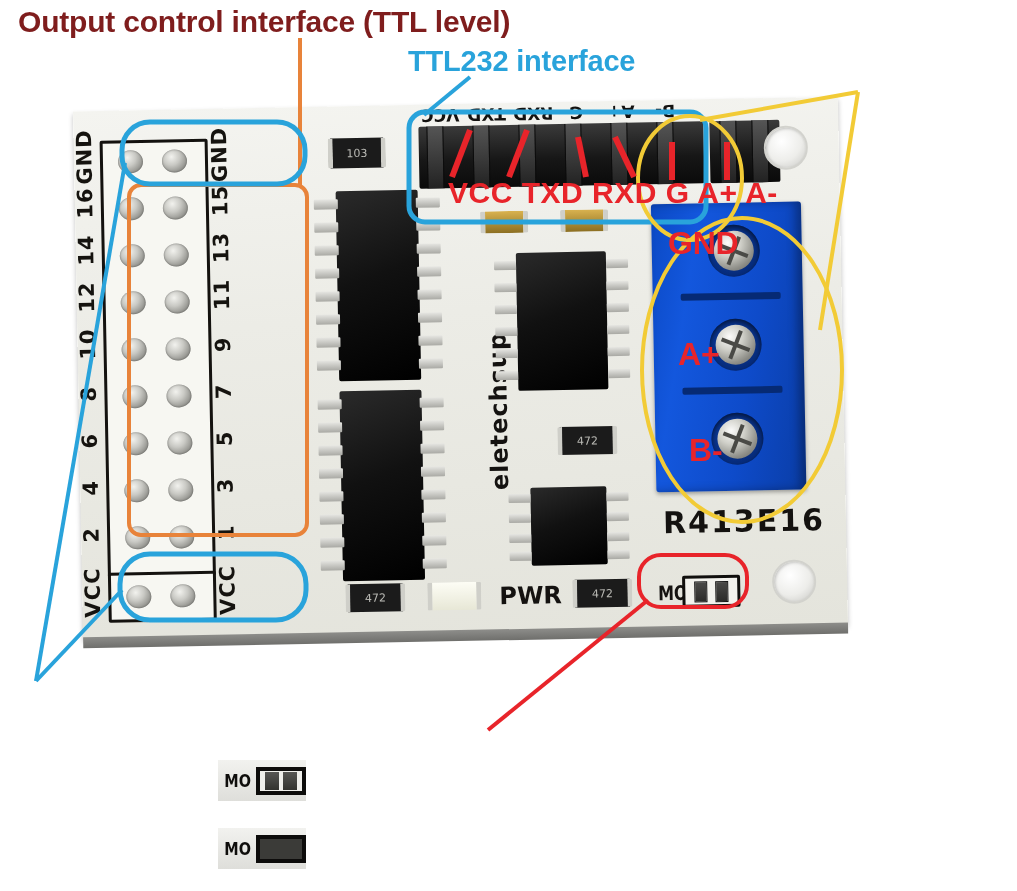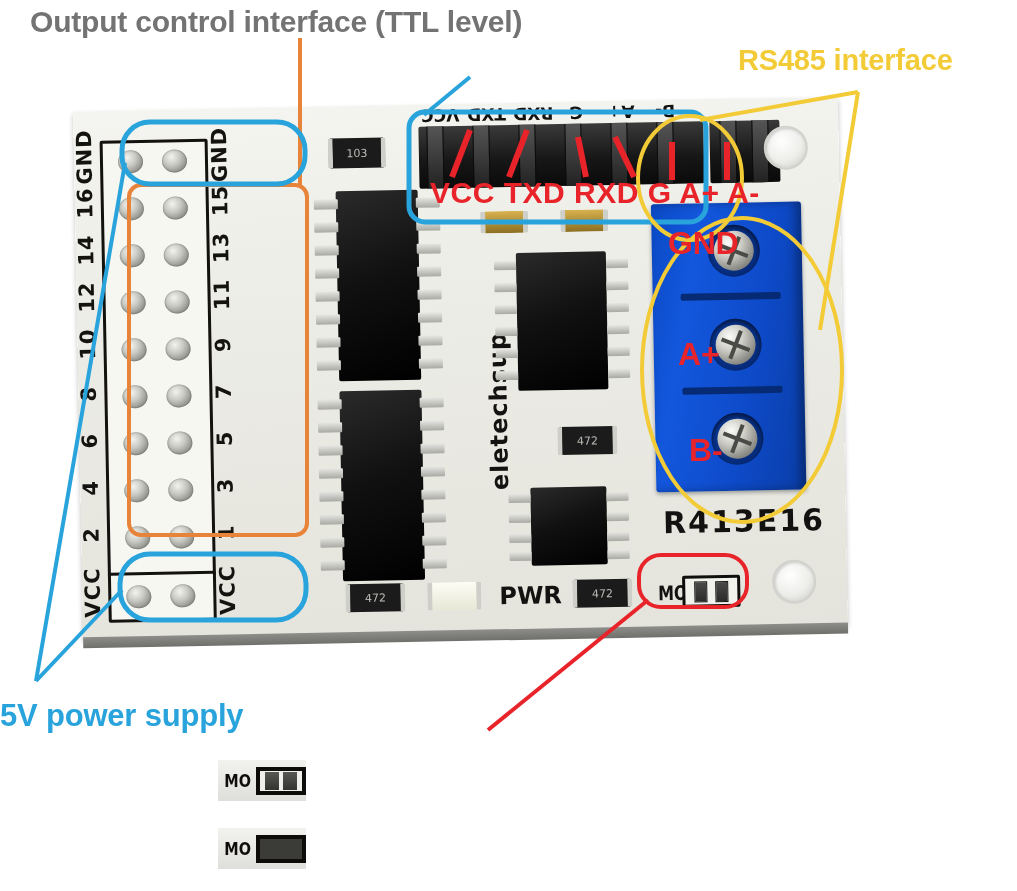--- a/index.html
+++ b/index.html
@@ -17,21 +17,21 @@
   }
 
   
   .ann {
     position: absolute;
     font-weight: bold;
     white-space: nowrap;
     letter-spacing: -0.2px;
     line-height: 1;
   }
-  .ann-orange { color: #737373; margin-left: 12px; }
+  .ann-orange { color: #7f1d1d; }
   .ann-blue   { color: #29A3DB; }
   .ann-yellow { color: #F2CB36; }
   .ann-red    { color: #E8242A; }
 
   
   .ovl {
     position: absolute;
     left: 0; top: 0;
     width: 1017px; height: 891px;
     pointer-events: none;
@@ -466,32 +466,31 @@
     <line x1="672" y1="142" x2="672" y2="180" stroke="#E8242A" stroke-width="6"></line>
     <line x1="727" y1="142" x2="727" y2="180" stroke="#E8242A" stroke-width="6"></line>
 
     <rect x="639" y="555" width="108" height="52" rx="22" ry="22" fill="none" stroke="#E8242A" stroke-width="4"></rect>
 
     <path d="M 648 600 L 488 730" fill="none" stroke="#E8242A" stroke-width="4"></path>
   </svg>
 
   <div class="ann ann-orange" style="left:18px; top:7px; font-size:30px;">Output control interface (TTL level)</div>
 
-
-  <div class="ann ann-yellow" style="left:738px; top:46px; font-size:29px;">RS485 interface</div>
-
-  <div class="ann ann-red" style="left:430px; top:178px; font-size:30px; letter-spacing:0.5px;">VCC TXD RXD G A+ A-</div>
+  <div class="ann ann-blue" style="left:408px; top:47px; font-size:29px;">TTL232 interface</div>
+
+
+  <div class="ann ann-red" style="left:448px; top:178px; font-size:30px; letter-spacing:0.5px;">VCC TXD RXD G A+ A-</div>
 
   <div class="ann ann-red" style="left:668px; top:227px; font-size:32px;">GND</div>
 
   <div class="ann ann-red" style="left:678px; top:338px; font-size:32px;">A+</div>
 
   <div class="ann ann-red" style="left:689px; top:434px; font-size:32px;">B-</div>
 
-  <div class="ann ann-blue" style="left:0px; top:700px; font-size:31px;">5V power supply</div>
 
 
   <div id="legend">
 
     <div class="leg-row">
       <div class="leg-icon">
         <span class="leg-mo">MO</span>
         <span class="leg-jump">
           <span class="p"></span>
           <span class="p"></span>

